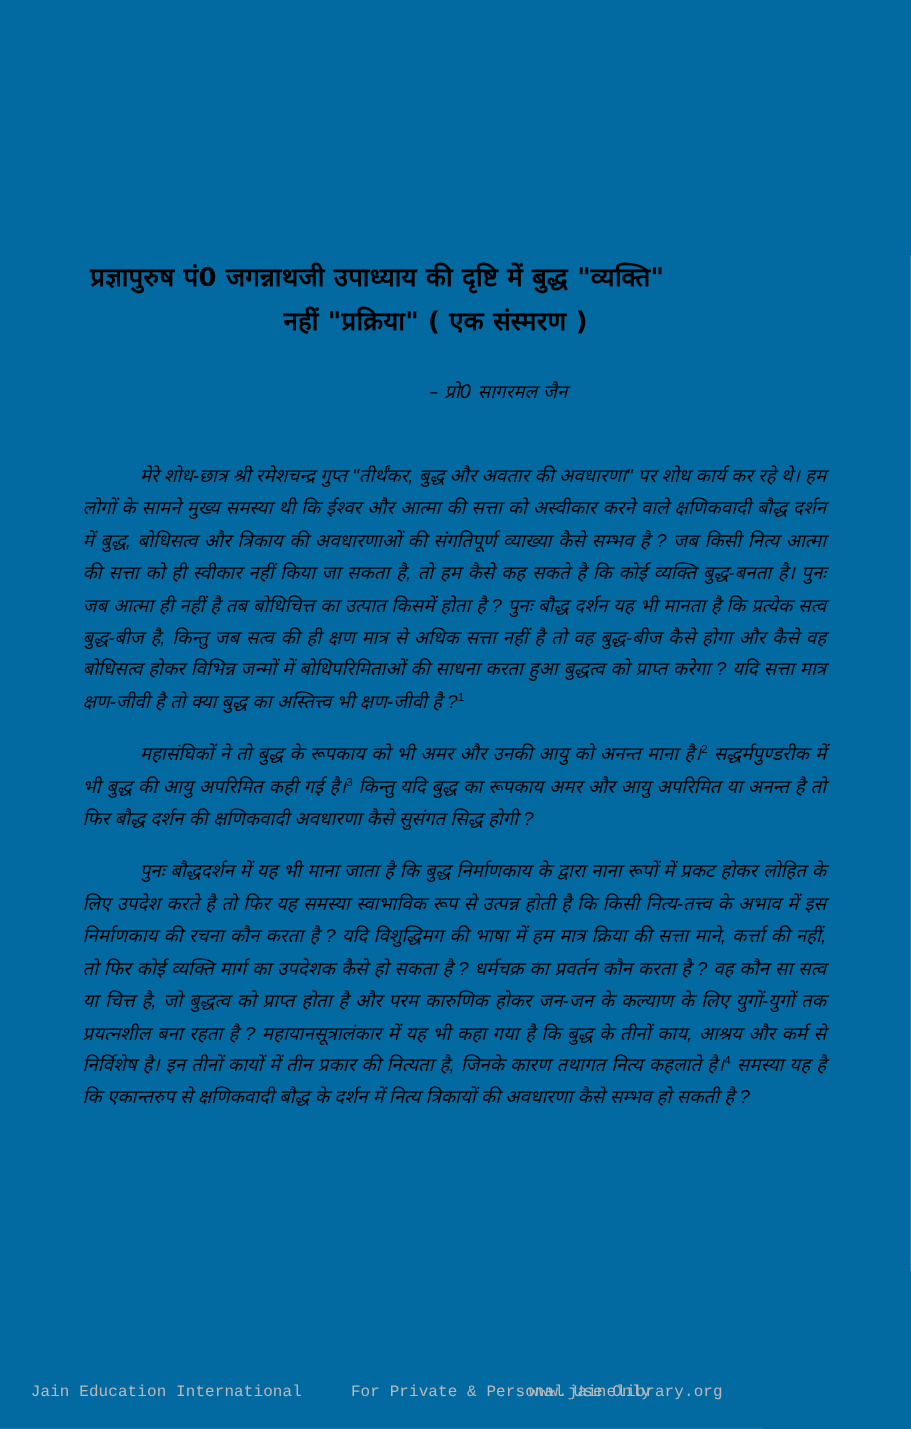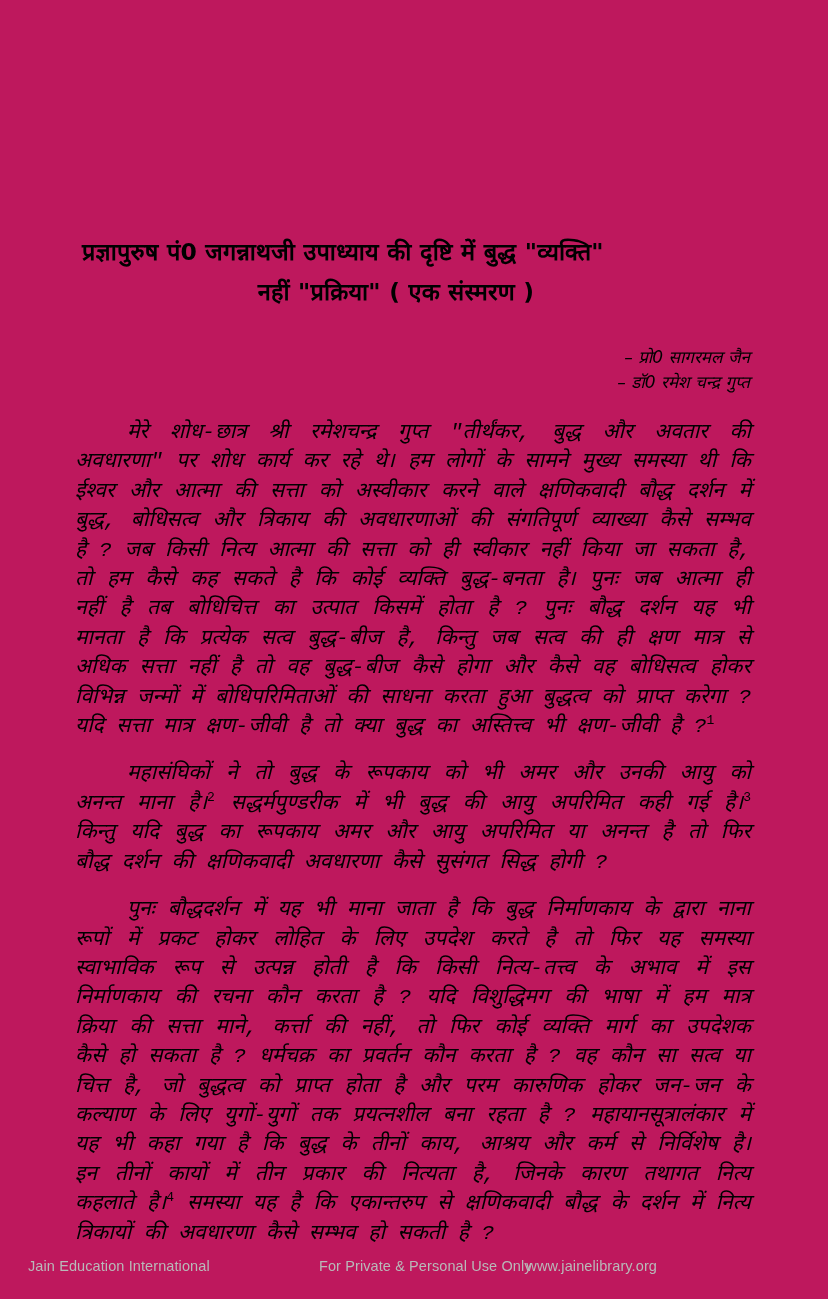--- a/index.html
+++ b/index.html
@@ -12,21 +12,21 @@
     height: 1299px;
     position: relative;
     font-family: "Liberation Serif", "DejaVu Serif", serif;
     color: #111111;
     overflow: hidden;
   }
 
   .page {
     position: absolute;
     inset: 0;
-    background: #be185d;
+    background: #0369a1;
   }
 
   
   .title-block {
     position: absolute;
     left: 78px;
     top: 232px;
     width: 672px;
     text-align: center;
   }
@@ -41,38 +41,38 @@
   }
   .title-line-1 { text-align: left; padding-left: 4px; }
   .title-line-2 { text-align: center; padding-right: 36px; }
 
   
   .byline {
     position: absolute;
     right: 78px;
     top: 345px;
     width: 360px;
-    text-align: right;
+    text-align: left;
     font-family: "DejaVu Sans", "Liberation Sans", sans-serif;
     font-size: 17px;
     line-height: 25px;
     font-style: italic;
     color: #000000;
   }
   .byline-line { white-space: nowrap; }
   .byline-line.second { padding-right: 0px; }
 
   
   .body-text {
     position: absolute;
     left: 75px;
     top: 418px;
     width: 676px;
-    font-family: Liberation Mono, monospace;
-    font-size: 21px;
+    font-family: Liberation Sans, sans-serif;
+    font-size: 17px;
     line-height: 29.4px;
     color: #000000;
     text-align: justify;
     text-justify: inter-word;
     font-style: italic;
   }
   .para {
     margin: 0 0 18px 0;
     text-indent: 52px;
     text-align: justify;
@@ -85,21 +85,21 @@
     line-height: 0;
   }
 
   
   .footer {
     position: absolute;
     left: 0;
     top: 1258px;
     width: 684px;
     height: 24px;
-    font-family: Liberation Sans, sans-serif;
+    font-family: Liberation Mono, monospace;
     font-size: 14.5px;
     color: #b9b9b9;
     letter-spacing: 0.1px;
   }
   .footer-left {
     position: absolute;
     left: 28px;
     top: 0;
     white-space: nowrap;
   }
@@ -121,21 +121,20 @@
 
 <div class="page">
 
   <div class="title-block">
     <div class="title-line title-line-1">प्रज्ञापुरुष पं0 जगन्नाथजी उपाध्याय की दृष्टि में बुद्ध "व्यक्ति"</div>
     <div class="title-line title-line-2">नहीं "प्रक्रिया" ( एक संस्मरण )</div>
   </div>
 
   <div class="byline">
     <div class="byline-line">– प्रो0 सागरमल जैन</div>
-    <div class="byline-line second">– डॉ0 रमेश चन्द्र गुप्त</div>
   </div>
 
   <div class="body-text">
     <p class="para" id="para-1">मेरे शोध-छात्र श्री रमेशचन्द्र गुप्त "तीर्थंकर, बुद्ध और अवतार की अवधारणा" पर शोध कार्य कर रहे थे। हम लोगों के सामने मुख्य समस्या थी कि ईश्वर और आत्मा की सत्ता को अस्वीकार करने वाले क्षणिकवादी बौद्ध दर्शन में बुद्ध, बोधिसत्व और त्रिकाय की अवधारणाओं की संगतिपूर्ण व्याख्या कैसे सम्भव है ? जब किसी नित्य आत्मा की सत्ता को ही स्वीकार नहीं किया जा सकता है, तो हम कैसे कह सकते है कि कोई व्यक्ति बुद्ध-बनता है। पुनः जब आत्मा ही नहीं है तब बोधिचित्त का उत्पात किसमें होता है ? पुनः बौद्ध दर्शन यह भी मानता है कि प्रत्येक सत्व बुद्ध-बीज है, किन्तु जब सत्व की ही क्षण मात्र से अधिक सत्ता नहीं है तो वह बुद्ध-बीज कैसे होगा और कैसे वह बोधिसत्व होकर विभिन्न जन्मों में बोधिपरिमिताओं की साधना करता हुआ बुद्धत्व को प्राप्त करेगा ? यदि सत्ता मात्र क्षण-जीवी है तो क्या बुद्ध का अस्तित्त्व भी क्षण-जीवी है ?<sup>1</sup></p>
     <p class="para" id="para-2">महासंघिकों ने तो बुद्ध के रूपकाय को भी अमर और उनकी आयु को अनन्त माना है।<sup>2</sup> सद्धर्मपुण्डरीक में भी बुद्ध की आयु अपरिमित कही गई है।<sup>3</sup> किन्तु यदि बुद्ध का रूपकाय अमर और आयु अपरिमित या अनन्त है तो फिर बौद्ध दर्शन की क्षणिकवादी अवधारणा कैसे सुसंगत सिद्ध होगी ?</p>
     <p class="para" id="para-3">पुनः बौद्धदर्शन में यह भी माना जाता है कि बुद्ध निर्माणकाय के द्वारा नाना रूपों में प्रकट होकर लोहित के लिए उपदेश करते है तो फिर यह समस्या स्वाभाविक रूप से उत्पन्न होती है कि किसी नित्य-तत्त्व के अभाव में इस निर्माणकाय की रचना कौन करता है ? यदि विशुद्धिमग की भाषा में हम मात्र क्रिया की सत्ता माने, कर्त्ता की नहीं, तो फिर कोई व्यक्ति मार्ग का उपदेशक कैसे हो सकता है ? धर्मचक्र का प्रवर्तन कौन करता है ? वह कौन सा सत्व या चित्त है, जो बुद्धत्व को प्राप्त होता है और परम कारुणिक होकर जन-जन के कल्याण के लिए युगों-युगों तक प्रयत्नशील बना रहता है ? महायानसूत्रालंकार में यह भी कहा गया है कि बुद्ध के तीनों काय, आश्रय और कर्म से निर्विशेष है। इन तीनों कायों में तीन प्रकार की नित्यता है, जिनके कारण तथागत नित्य कहलाते है।<sup>4</sup> समस्या यह है कि एकान्तरुप से क्षणिकवादी बौद्ध के दर्शन में नित्य त्रिकायों की अवधारणा कैसे सम्भव हो सकती है ?</p>
   </div>
 
   <div class="footer">
     <span class="footer-left">Jain Education International</span>

